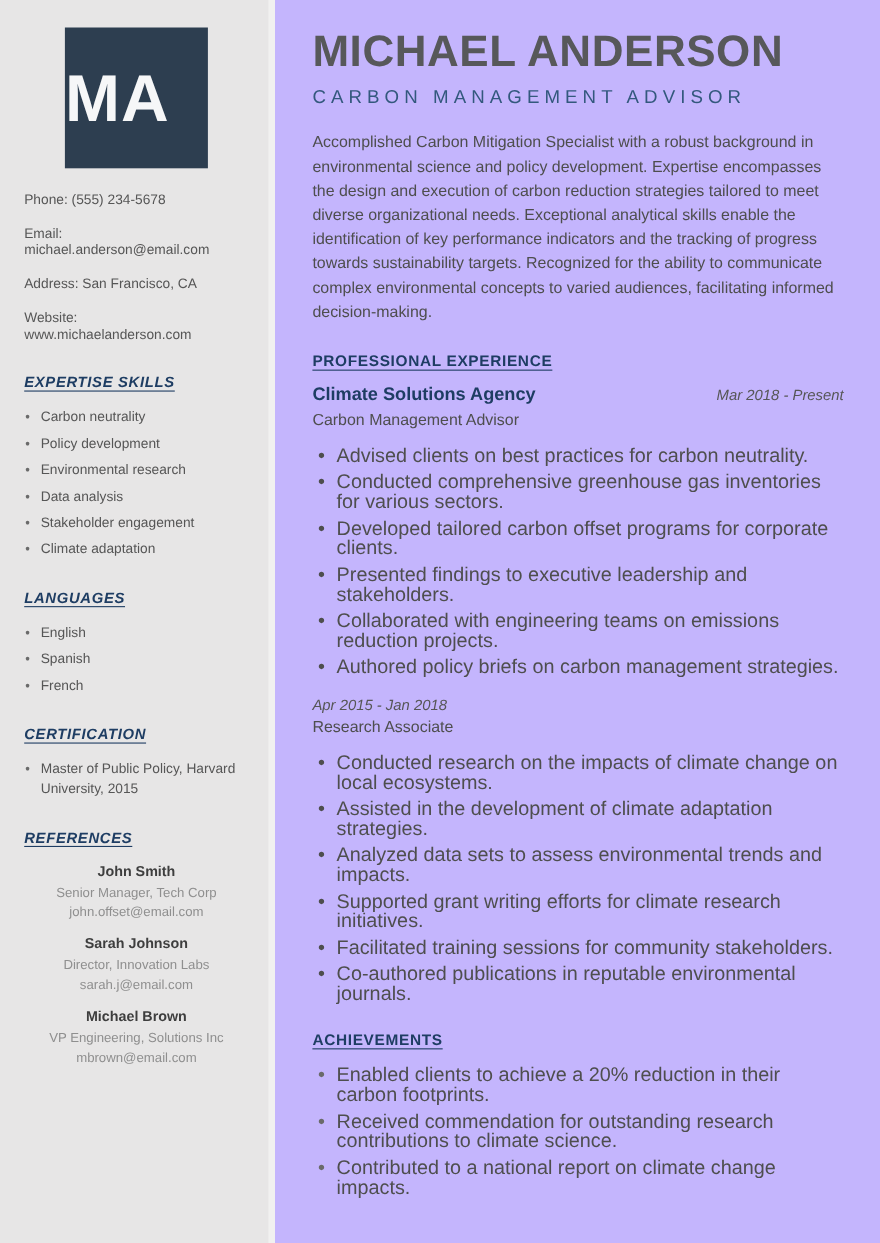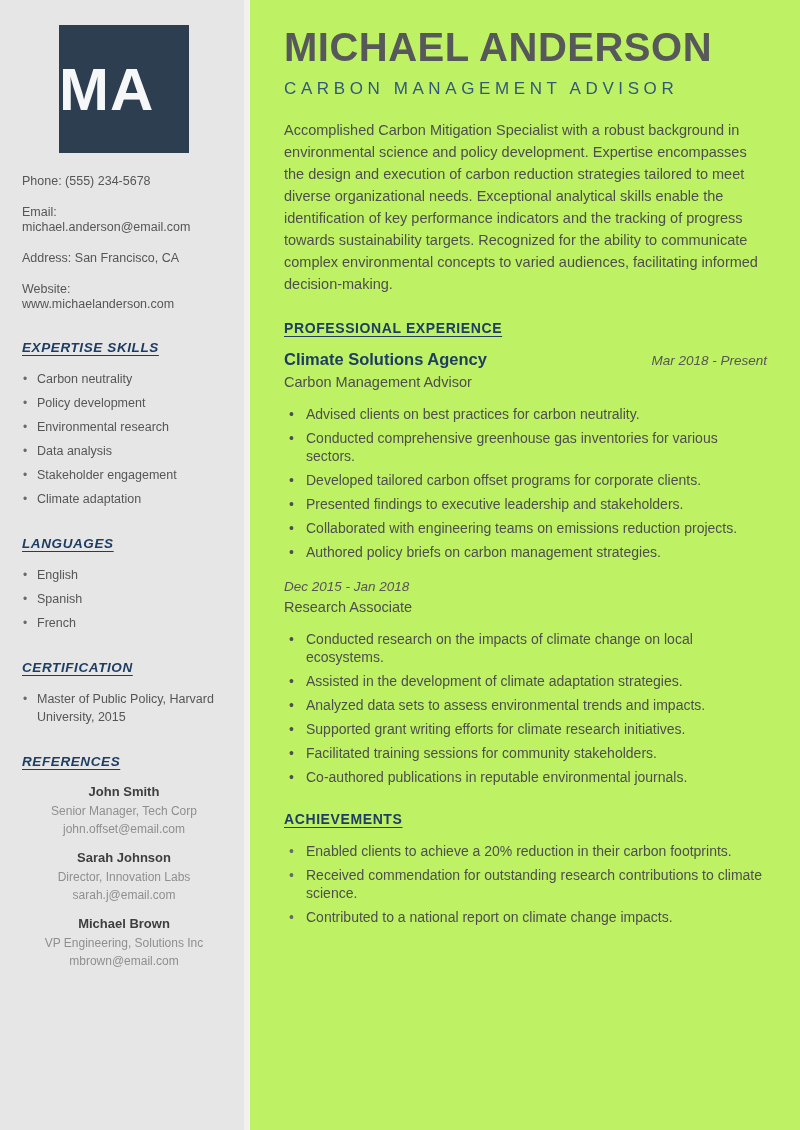--- a/index.html
+++ b/index.html
@@ -59,21 +59,21 @@
     color: #6a6a6a; font-size: 12px;
   }
   .ref { margin-bottom: 13px; text-align: center; }
   .ref-name { margin: 0 0 4px 0; font-size: 13px; font-weight: 700; color: #3e3e3e; }
   .ref-sub  { margin: 0 0 2px 0; font-size: 12px; line-height: 16px; color: #8f8f8f; }
 
   
   .main {
     flex: 1;
     box-sizing: border-box;
-    background: #bef264;
+    background: #c4b5fd;
     padding: 24px 33px 0 34px;
   }
   .name {
     margin: 0;
     font-size: 40px; line-height: 46px;
     font-weight: 700;
     color: #57585a;
     letter-spacing: 0.5px;
   }
   .job-headline {
@@ -98,21 +98,21 @@
   }
   .job { margin-top: 14px; }
   .job-head { display: flex; justify-content: space-between; align-items: baseline; }
   .company { font-size: 16.5px; font-weight: 700; color: #1e3d63; }
   .dates { font-size: 13.5px; font-style: italic; color: #565656; white-space: nowrap; }
   .role { margin-top: 5px; font-size: 14.5px; color: #4e4e4e; }
   .main-list { list-style: none; margin: 15px 0 0 0; padding: 0 0 0 5px; }
   .main-list li {
     position: relative;
     padding-left: 17px;
-    font-size: 14px; line-height: 18px;
+    font-size: 18px; line-height: 18px;
     color: #4e4e4e;
     margin-bottom: 6px;
   }
   .main-list li::before {
     content: "\2022";
     position: absolute; left: 0; top: 0;
     color: #4e4e4e;
   }
   .achievements-list li::before { color: #6a6a6a; }
 </style>
@@ -196,21 +196,21 @@
         <li>Conducted comprehensive greenhouse gas inventories for various sectors.</li>
         <li>Developed tailored carbon offset programs for corporate clients.</li>
         <li>Presented findings to executive leadership and stakeholders.</li>
         <li>Collaborated with engineering teams on emissions reduction projects.</li>
         <li>Authored policy briefs on carbon management strategies.</li>
       </ul>
     </section>
 
     <section class="job" style="margin-top:18px;">
       <div class="job-head">
-        <span class="dates">Dec 2015 - Jan 2018</span>
+        <span class="dates">Apr 2015 - Jan 2018</span>
       </div>
       <div class="role">Research Associate</div>
       <ul class="main-list">
         <li>Conducted research on the impacts of climate change on local ecosystems.</li>
         <li>Assisted in the development of climate adaptation strategies.</li>
         <li>Analyzed data sets to assess environmental trends and impacts.</li>
         <li>Supported grant writing efforts for climate research initiatives.</li>
         <li>Facilitated training sessions for community stakeholders.</li>
         <li>Co-authored publications in reputable environmental journals.</li>
       </ul>

